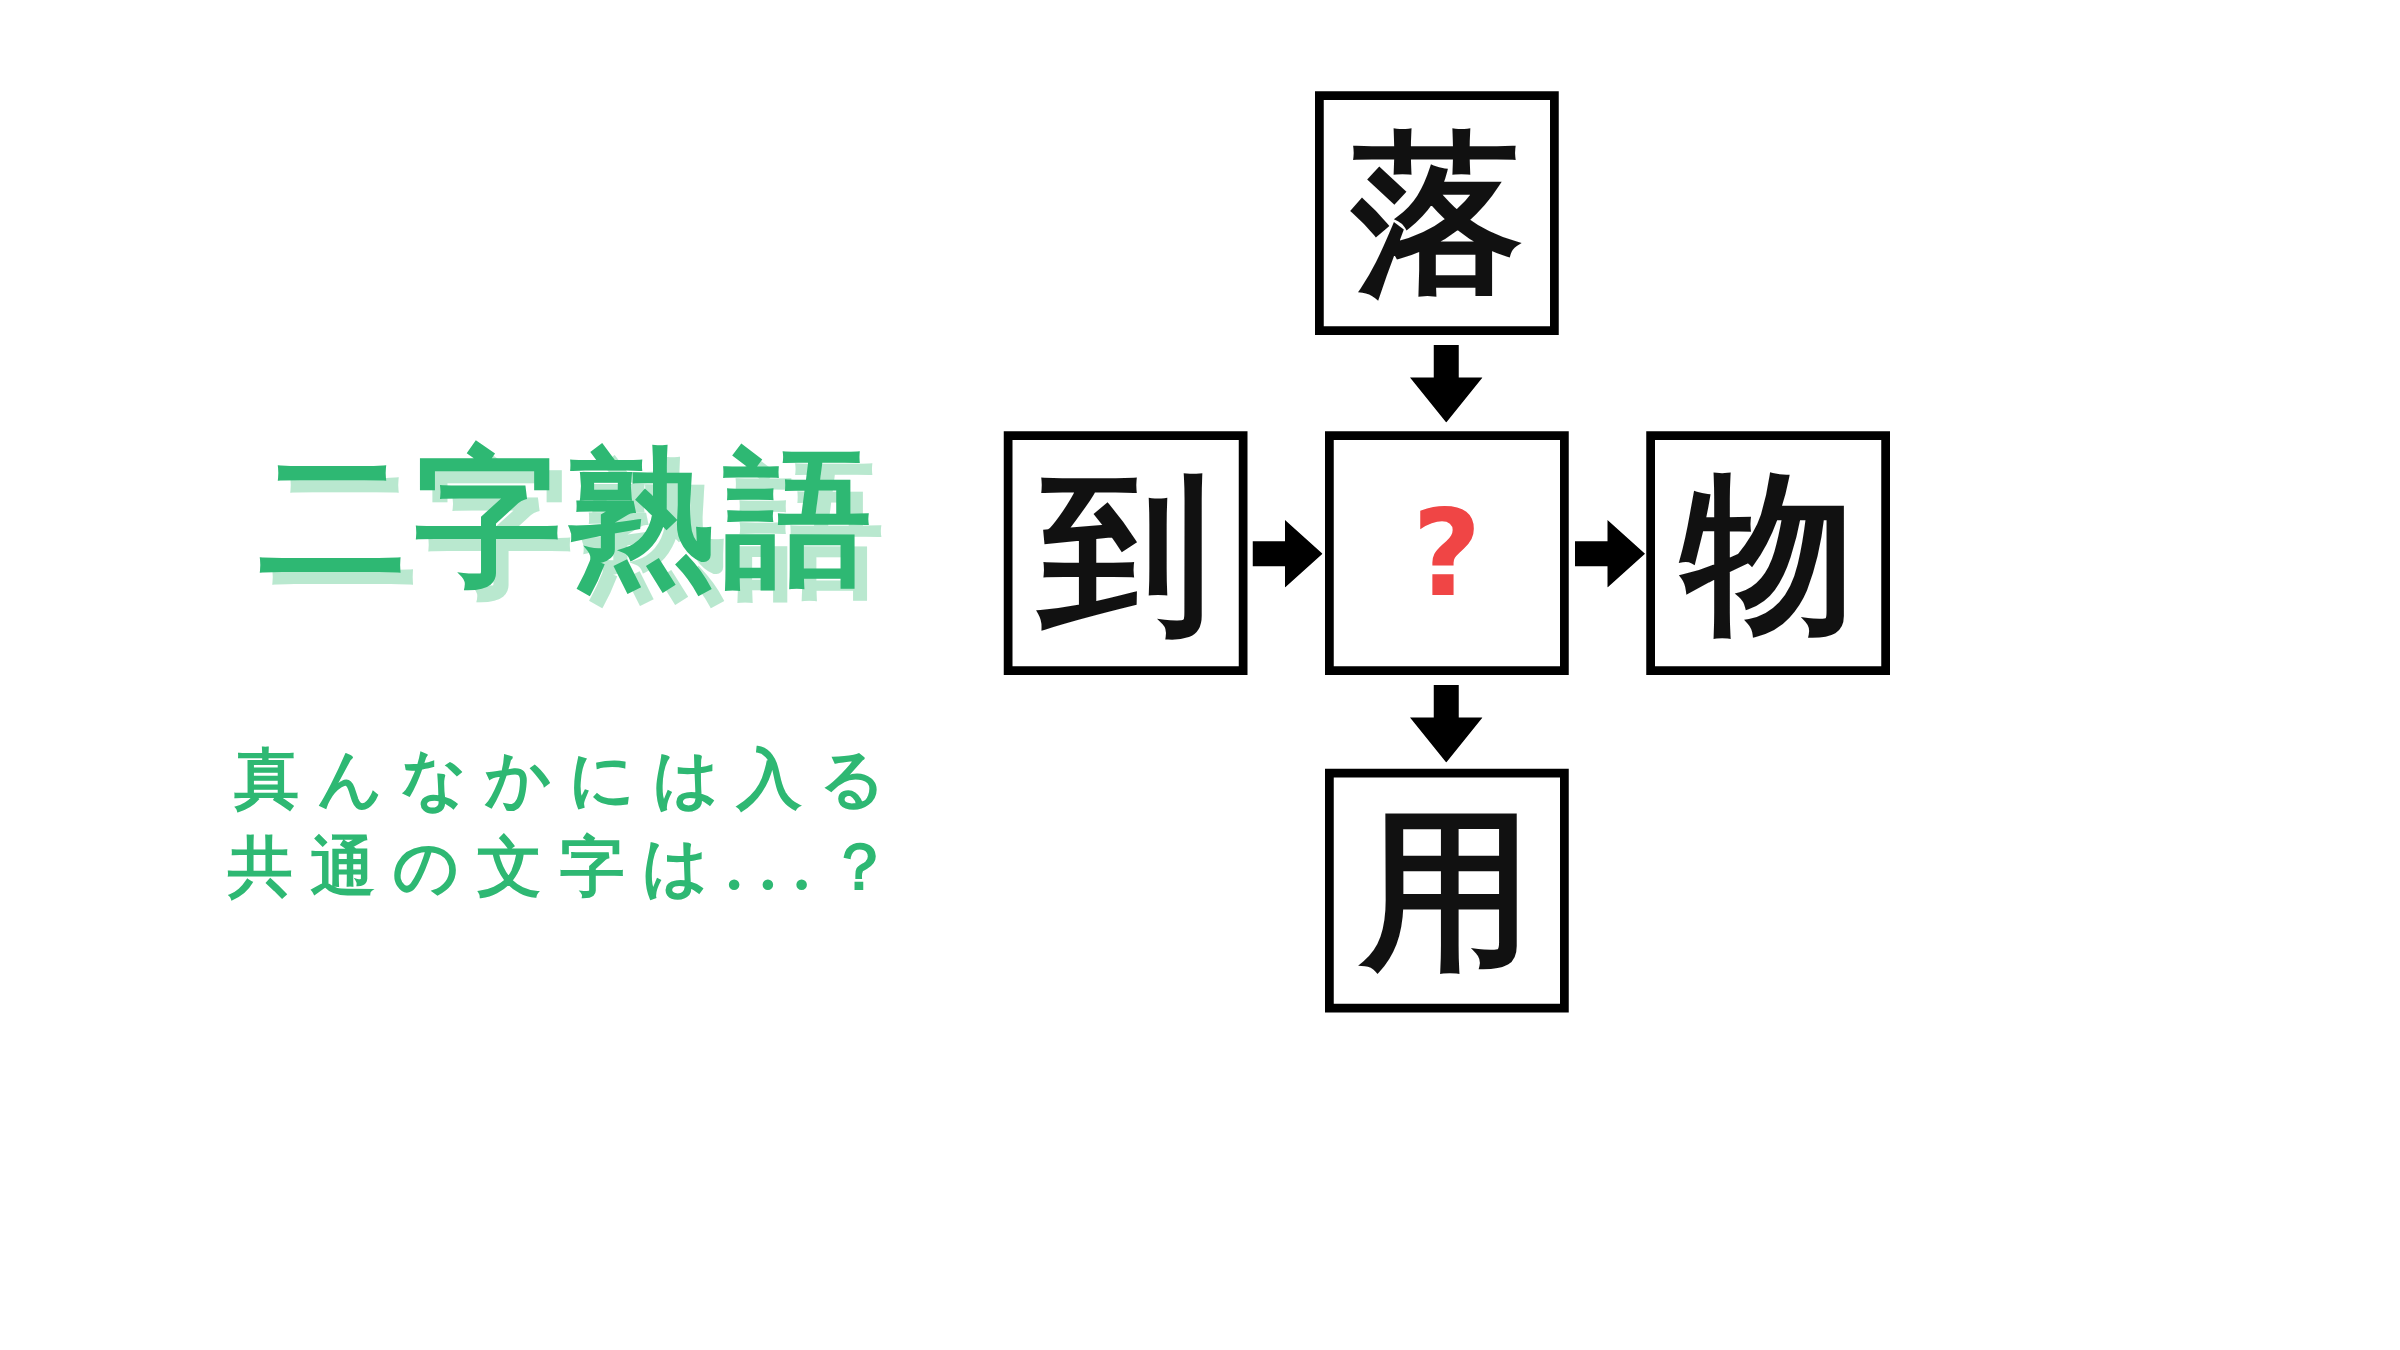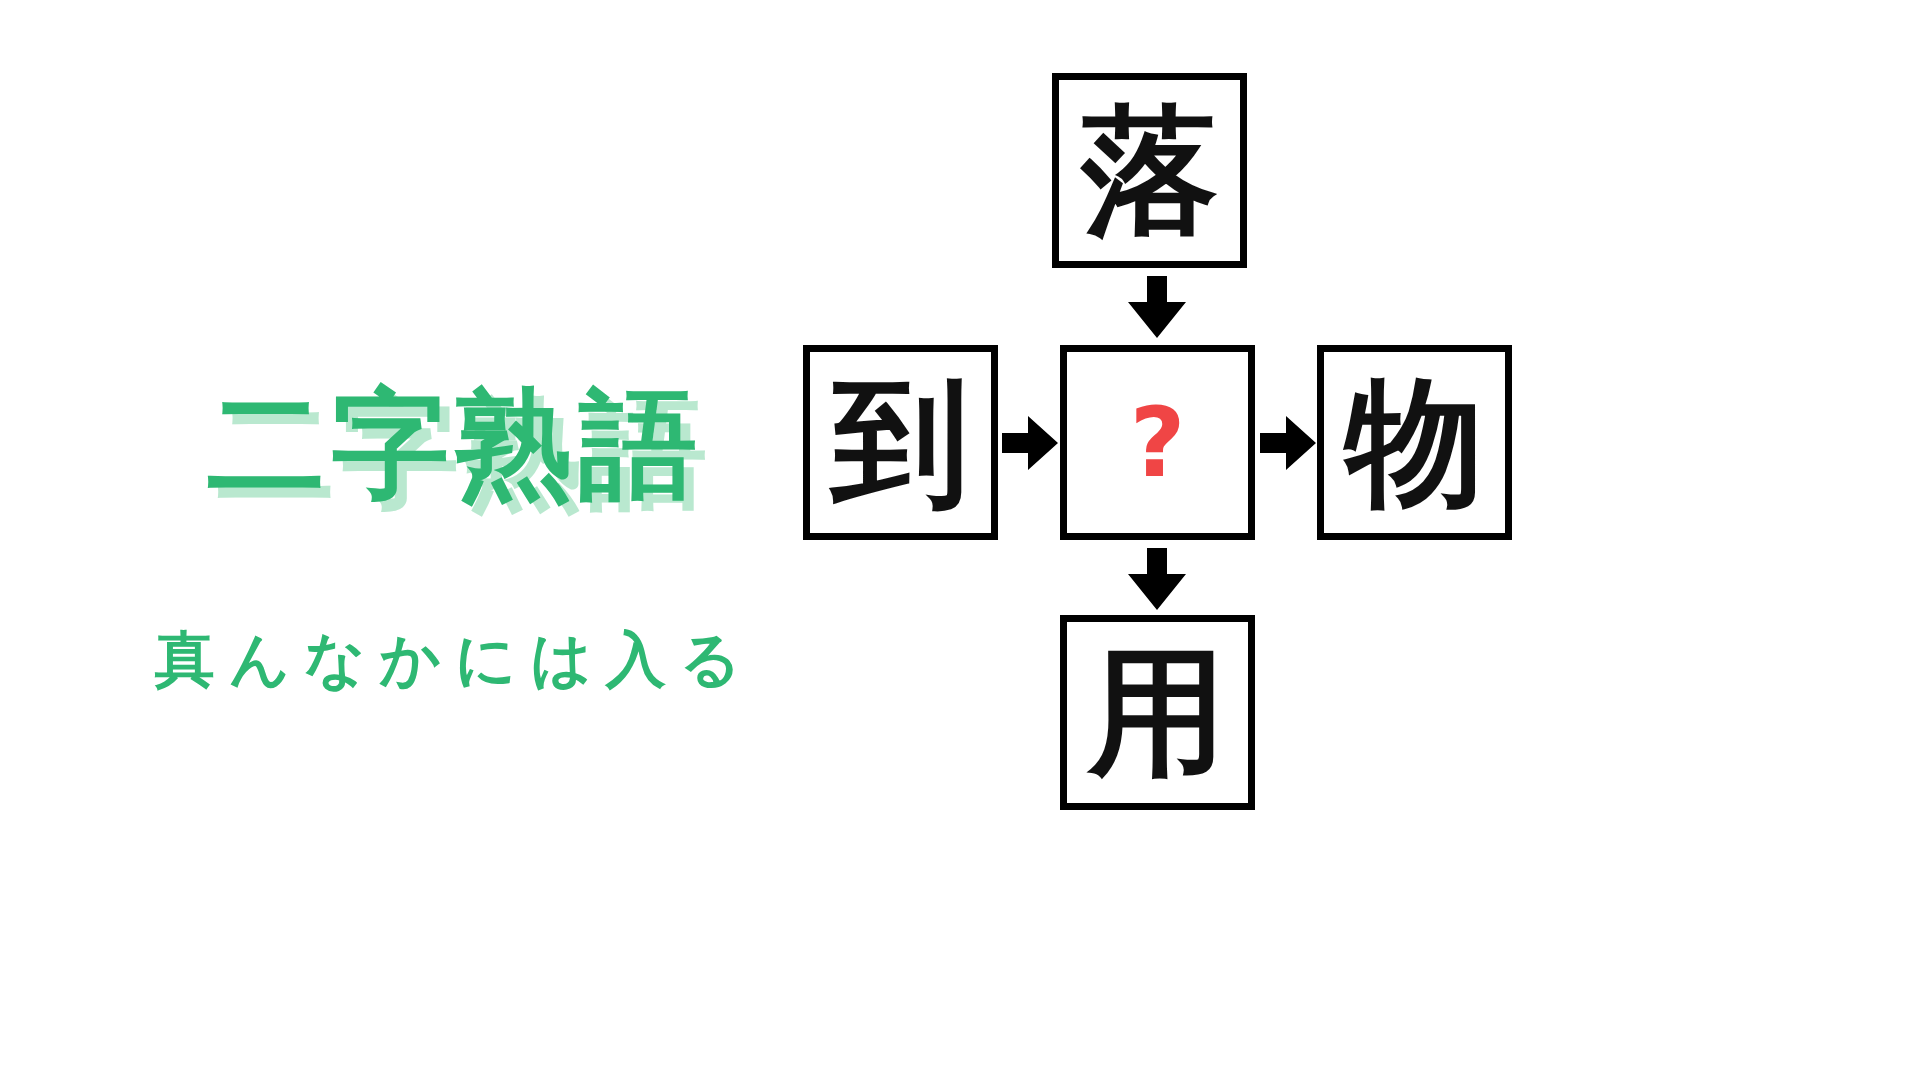--- a/index.html
+++ b/index.html
@@ -54,22 +54,23 @@
   }
   .tline-2{
     font-size:104px;
     letter-spacing:2px;
   }
   .subtitle{
     margin-top:110px;
     text-align:center;
     color:var(--subtitle-green);
     font-weight:900;
-    font-size:60px;
+    font-size:52px;
     line-height:1.35;
+    font-family:Liberation Serif, serif;
   }
   .subtitle .sline{
     display:block;
     letter-spacing:14px;
     white-space:nowrap;
   }
 
   
   .kanji-box{
     position:absolute;
@@ -113,20 +114,21 @@
 <body>
 
 <div class="canvas">
 
   <div class="title-panel">
     <h1 class="main-title">
       <span class="tline tline-1">二字熟語</span>
     </h1>
     <p class="subtitle">
       <span class="sline">真んなかには入る</span>
+      <span class="sline">共通の文字は...？</span>
     </p>
   </div>
 
   <div class="puzzle">
 
     <div class="kanji-box box-top">
       <span class="kanji">落</span>
     </div>
 
     <div class="kanji-box box-left">

